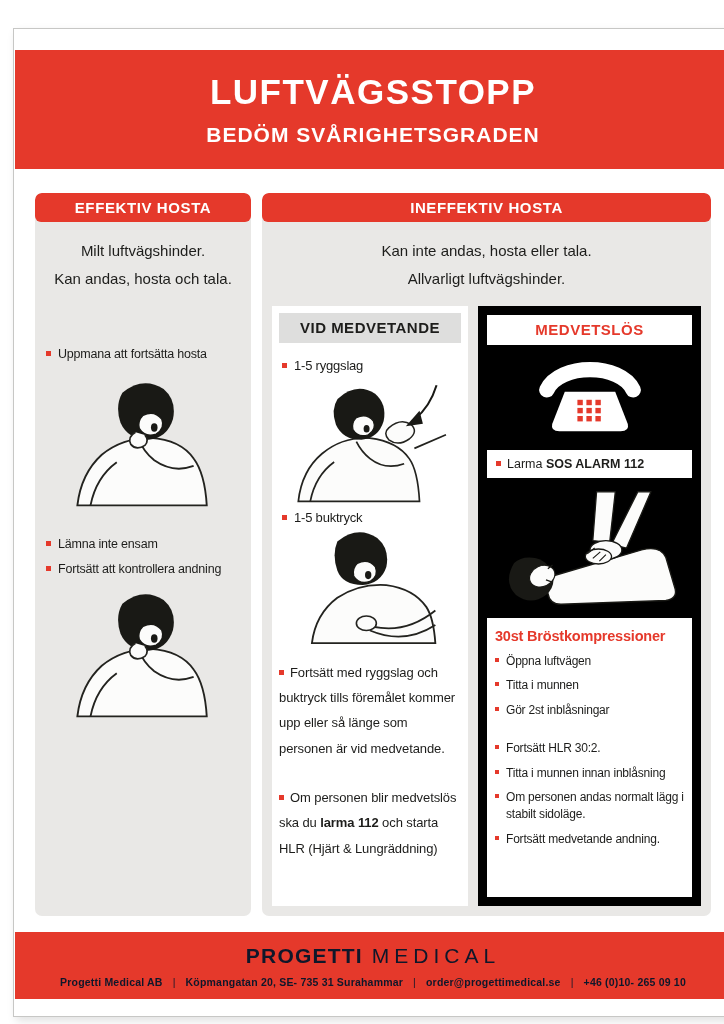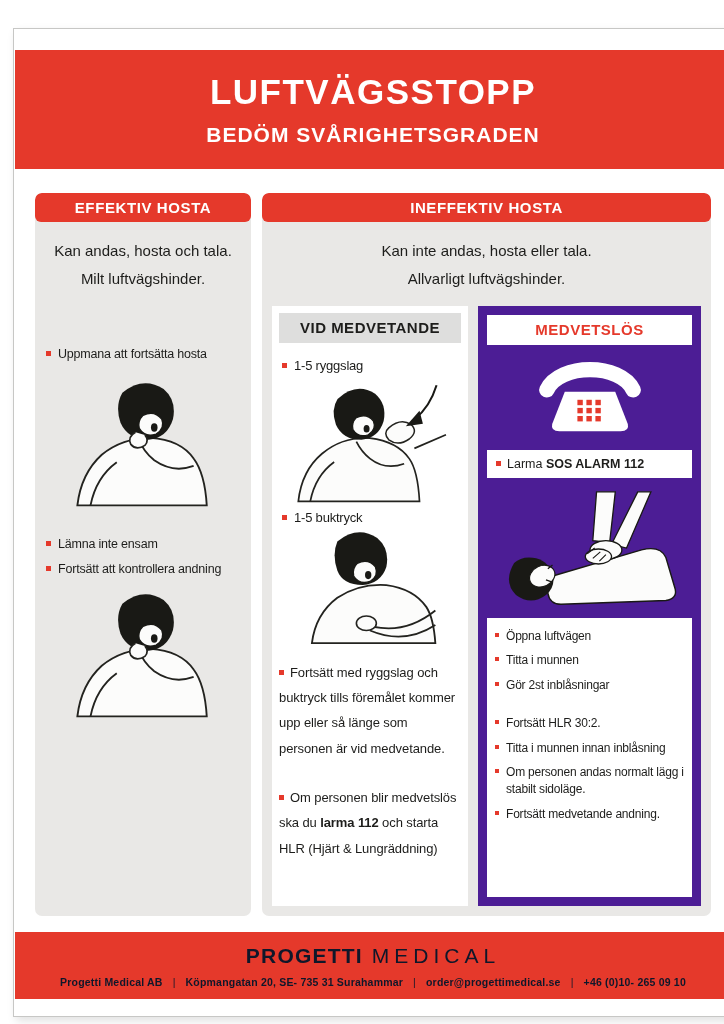--- a/index.html
+++ b/index.html
@@ -38,21 +38,21 @@
   
   .subrow { display:flex; gap:10px; margin:13px 10px 10px; flex:1; min-height:0; }
   .white-panel { width:196px; flex:none; background:#fff; padding:7px; overflow:hidden; }
   .strip { height:30px; background:#DEDEDD; display:flex; align-items:center; justify-content:center;
            font-weight:bold; font-size:15px; letter-spacing:.5px; color:#1D1D1B; }
   .mid-b1 { margin:15px 0 0 3px; font-size:13px; }
   .mid-b2 { margin:7px 0 0 3px; font-size:13px; }
   .para { font-size:13px; line-height:1.95; margin-top:15px; letter-spacing:-0.1px; }
   .para2 { margin-top:24px; }
 
-  .red-panel { flex:1; background:#4c1d95; padding:9px; display:flex; flex-direction:column; overflow:hidden;justify-content:flex-end; }
+  .red-panel { flex:1; background:#000000; padding:9px; display:flex; flex-direction:column; overflow:hidden;justify-content:flex-end; }
   .white-strip { height:30px; background:#fff; color:#E5392B; font-weight:bold; font-size:15px;
                  letter-spacing:.5px; display:flex; align-items:center; justify-content:center; flex:none; }
   .phone-wrap { margin:14px auto 0; flex:none; }
   .alarm { height:28px; background:#fff; display:flex; align-items:center; gap:6px;
            padding:12px 9px; font-size:12.5px; margin-top:13px; flex:none; }
   .cpr-wrap { margin:13px auto 0; flex:none; }
   .infobox { background:#fff; flex:1; margin-top:11px; padding:10px 8px; overflow:hidden; }
   .infobox .ib-head { color:#E5392B; font-size:14.5px; font-weight:bold; margin-bottom:9px; letter-spacing:-0.2px; }
   .ib-item { position:relative; padding-left:11px; font-size:12px; line-height:1.4;
              margin-bottom:8px; letter-spacing:-0.2px; }
@@ -79,22 +79,22 @@
   <div class="hdr">
     <div class="title">LUFTVÄGSSTOPP</div>
     <div class="subtitle">BEDÖM SVÅRIGHETSGRADEN</div>
   </div>
 
   <div class="main">
 
     <div class="panel col-left">
       <div class="red-bar">EFFEKTIV HOSTA</div>
       <div class="intro">
+        <div>Milt luftvägshinder.</div>
         <div>Kan andas, hosta och tala.</div>
-        <div>Milt luftvägshinder.</div>
       </div>
 
       <div class="b-row left-b1">
         <span class="sq"></span>
         <span>Uppmana att fortsätta hosta</span>
       </div>
 
       <svg class="illus" width="150" height="132" viewBox="0 0 160 135">
         <path d="M10 134 Q14 100 36 80 Q58 62 88 62 Q120 64 134 84 Q146 100 148 134 Z" fill="#FCFCFB" stroke="#23231F" stroke-width="2"></path>
         <path d="M24 134 Q30 104 52 88" fill="none" stroke="#23231F" stroke-width="2"></path>
@@ -215,20 +215,21 @@
               <path d="M50 82 l5 -4 M48 94 l6 2" stroke="#191915" stroke-width="1.4" fill="none"></path>
               <path d="M102 0 L98 52 L116 54 L122 0 Z" fill="#FCFCFB" stroke="#191915" stroke-width="1.4"></path>
               <path d="M146 0 L118 56 L134 60 L160 0 Z" fill="#FCFCFB" stroke="#191915" stroke-width="1.4"></path>
               <ellipse cx="112" cy="62" rx="17" ry="10" fill="#FCFCFB" stroke="#191915" stroke-width="1.4"></ellipse>
               <ellipse cx="104" cy="69" rx="14" ry="8" fill="#FCFCFB" stroke="#191915" stroke-width="1.4"></ellipse>
               <path d="M100 60 l-8 6 M106 64 l-8 7 M112 67 l-7 7" stroke="#191915" stroke-width="1.2" fill="none"></path>
             </svg>
           </div>
 
           <div class="infobox">
+            <div class="ib-head">30st Bröstkompressioner</div>
 
             <div class="ib-item">
               <span class="sqa"></span>
               <span>Öppna luftvägen</span>
             </div>
             <div class="ib-item">
               <span class="sqa"></span>
               <span>Titta i munnen</span>
             </div>
             <div class="ib-item">

